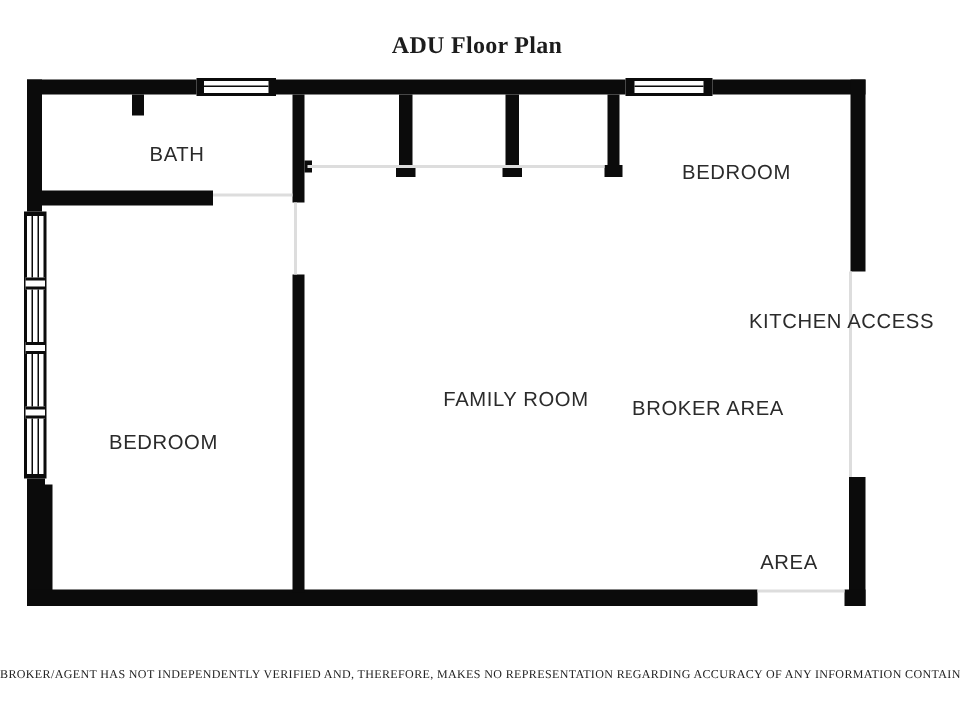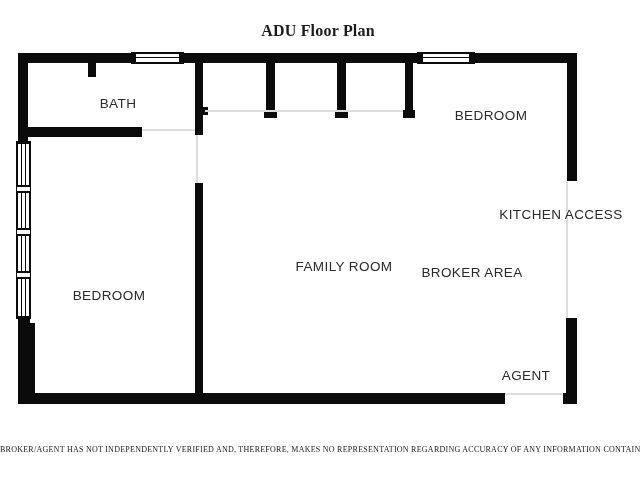--- a/index.html
+++ b/index.html
@@ -130,17 +130,17 @@
     <div class="win-div win-div2"></div>
     <div class="win-div win-div3"></div>
   </div>
 
   <div class="room-label lbl-bath">BATH</div>
   <div class="room-label lbl-kitchen">BEDROOM</div>
   <div class="room-label lbl-backyard">KITCHEN ACCESS</div>
   <div class="room-label lbl-bedroom">BEDROOM</div>
   <div class="room-label lbl-family">FAMILY ROOM</div>
   <div class="room-label lbl-dining">BROKER AREA</div>
-  <div class="room-label lbl-entry">AGENT</div>
+  <div class="room-label lbl-entry">AREA</div>
 
   <div class="disclaimer">BROKER/AGENT HAS NOT INDEPENDENTLY VERIFIED AND, THEREFORE, MAKES NO REPRESENTATION REGARDING ACCURACY OF ANY INFORMATION CONTAINED HEREIN.</div>
 
 </div>
 
 </body></html>

